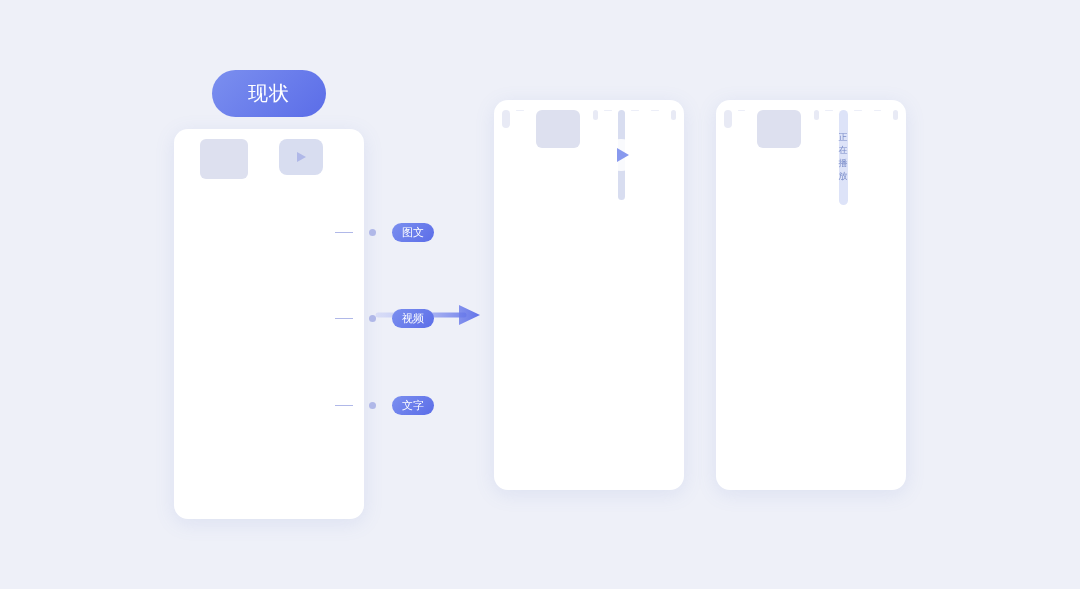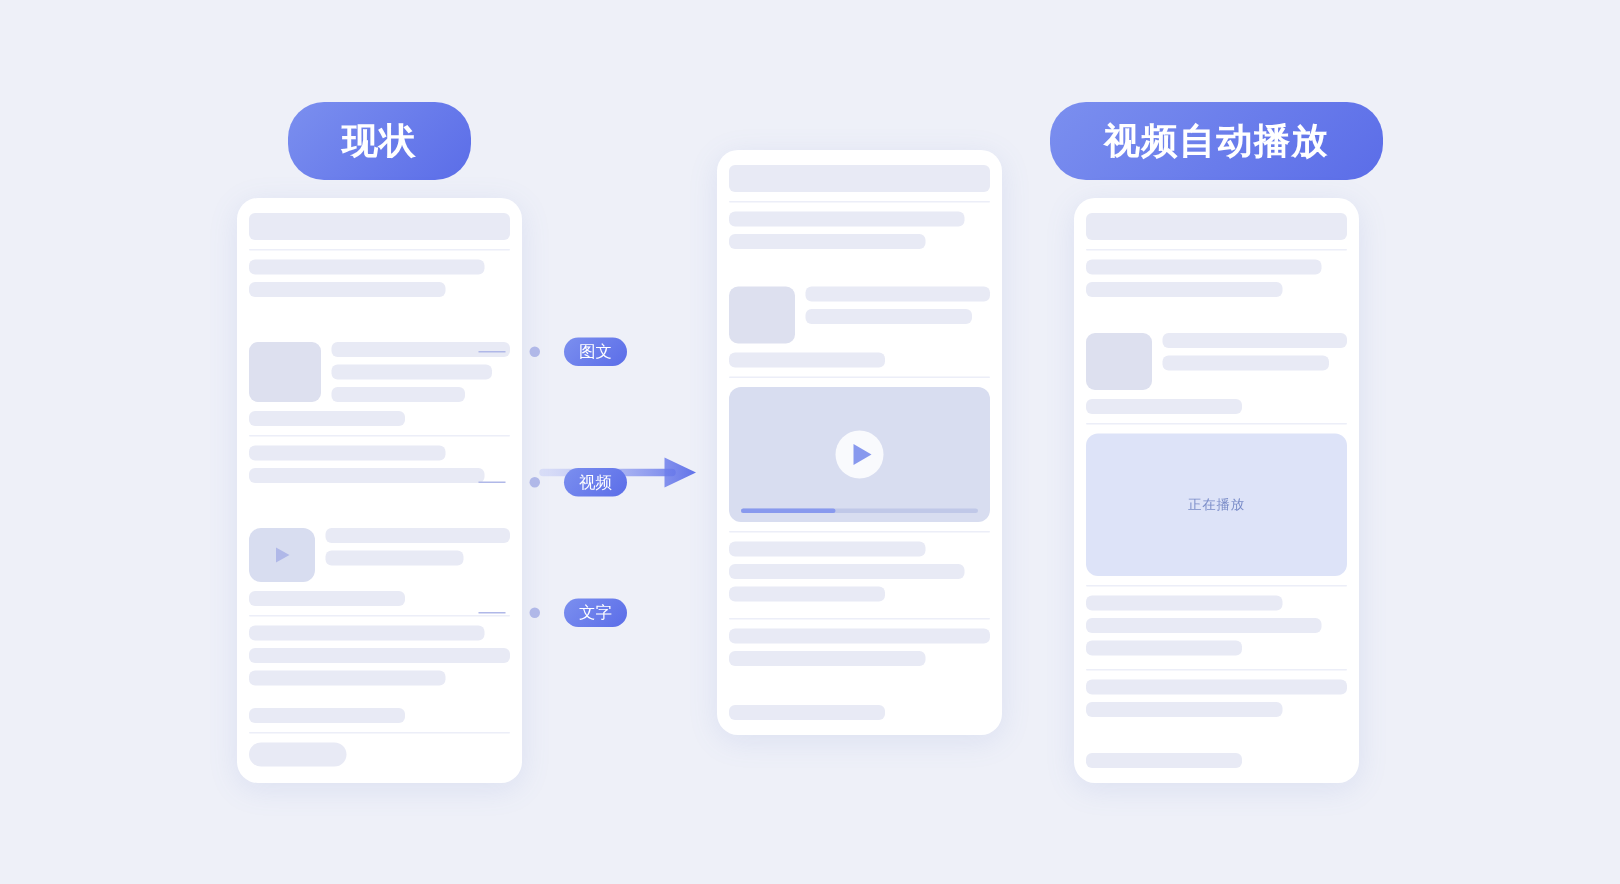--- a/index.html
+++ b/index.html
@@ -27,38 +27,38 @@
     .phone-section {
       display: flex;
       flex-direction: column;
       align-items: center;
       gap: 12px;
     }
 
     .section-title {
       padding: 10px 36px;
       border-radius: 24px;
-      font-size: 24px;
-      font-weight: 700;
+      font-size: 20px;
+      font-weight: 400;
       color: #fff;
       background: linear-gradient(135deg, #7b8fef 0%, #5b6de8 100%);
       white-space: nowrap;
       letter-spacing: 1px;
     }
 
     .phone-frame {
       background: #fff;
       border-radius: 14px;
       width: 190px;
       height: 390px;
       box-shadow: 0 4px 20px rgba(100,120,200,0.13);
       overflow: hidden;
       padding: 10px 8px;
       display: flex;
-      flex-direction: column;
+      flex-direction: row;
       gap: 6px;
       position: relative;
     }
 
     
     .bar {
       background: #e8eaf5;
       border-radius: 4px;
       height: 10px;
       width: 100%;
@@ -336,21 +336,20 @@
         <div class="bar full"></div>
         <div class="bar medium"></div>
       </div>
       <div class="bar short"></div>
     </div>
   </div>
 
   <div style="width:32px;"></div>
 
   <div class="phone-section">
-    <div class="section-title">视频自动播放</div>
     <div class="phone-frame">
 
       <div class="bar nav"></div>
       <div class="divider-bar"></div>
 
       <div class="text-lines">
         <div class="bar long"></div>
         <div class="bar medium"></div>
       </div>
 

